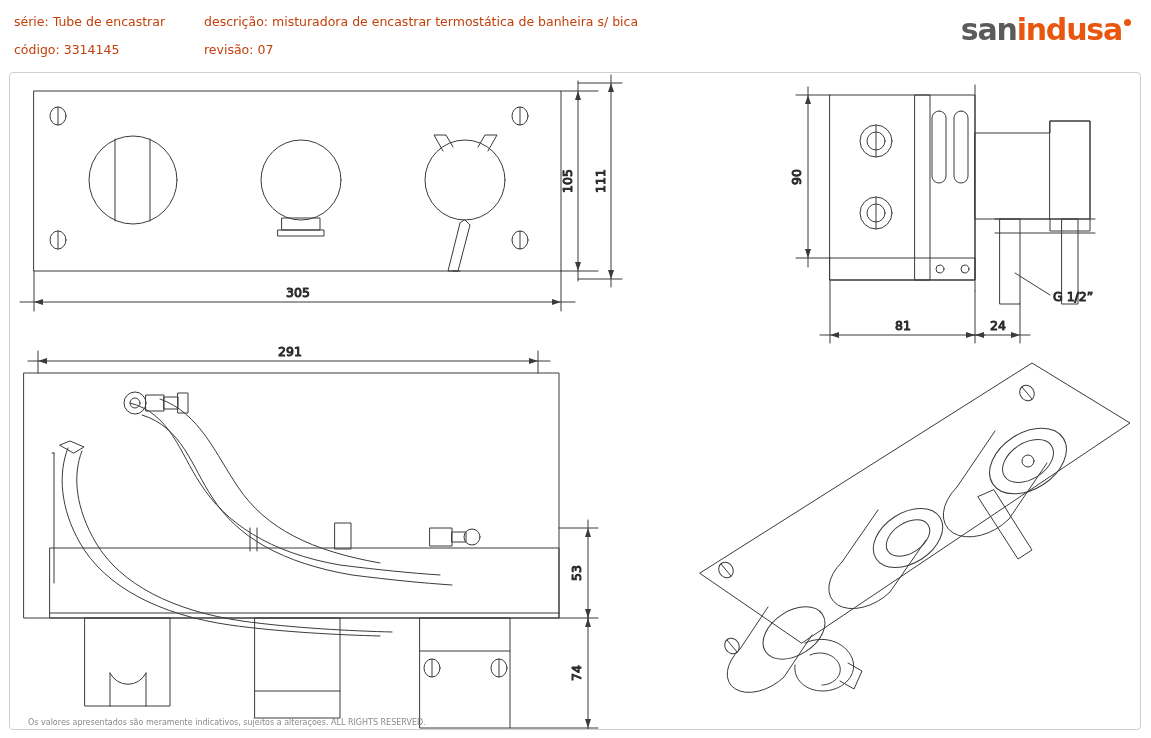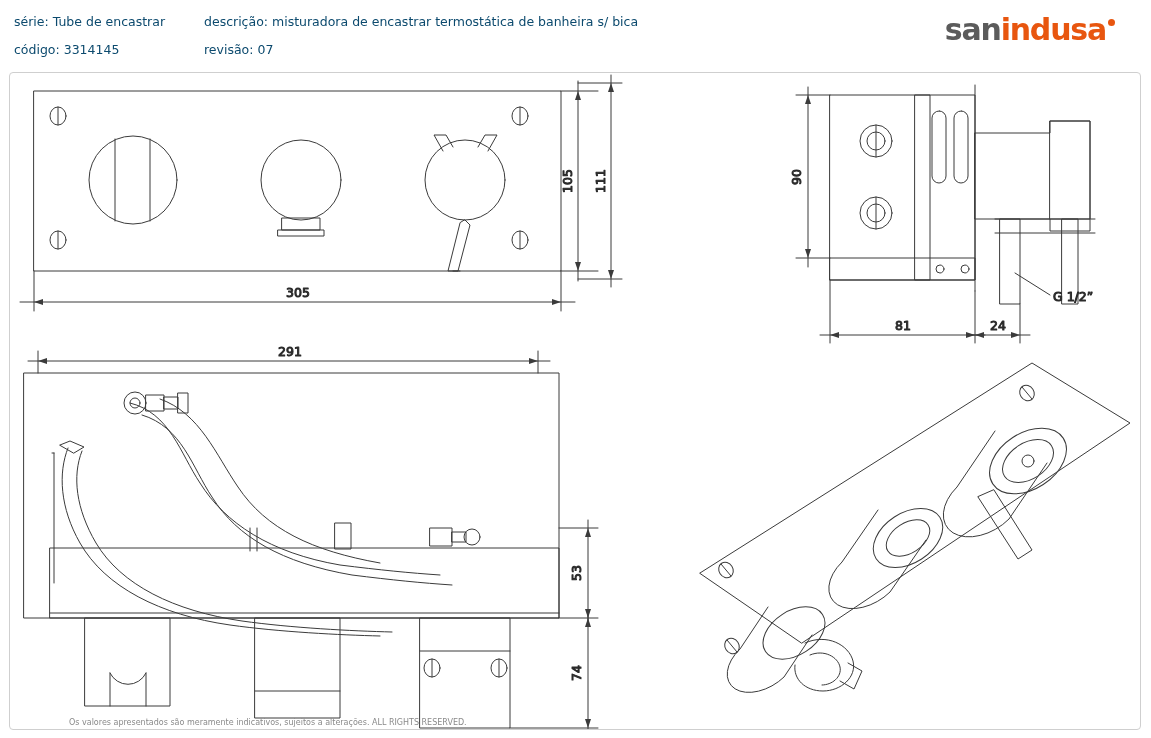--- a/index.html
+++ b/index.html
@@ -22,29 +22,29 @@
     height: 738px;
   }
   
   .hdr {
     position: absolute;
     left: 14px;
     top: 8px;
     width: 900px;
     font-size: 12.5px;
     line-height: 28px;
-    color: #0c4a6e;
+    color: #c2410c;
   }
   .hdr .row { display: block; height: 28px; white-space: nowrap; }
   .hdr .c1 { display: inline-block; width: 190px; }
   .hdr .c2 { display: inline-block; }
   
   .logo {
     position: absolute;
-    right: 36px;
+    right: 20px;
     top: 12px;
     font-family: "DejaVu Sans", sans-serif;
     font-size: 30px;
     letter-spacing: -1.2px;
     font-weight: 600;
     color: #e8560f;
     white-space: nowrap;
   }
   .logo .dark { color: #5b5b5b; }
   .logo .dot {
@@ -67,21 +67,20 @@
     box-sizing: border-box;
     background: #fff;
   }
   .footnote {
     position: absolute;
     left: 18px;
     bottom: 2px;
     font-size: 8px;
     color: #8a8a8a;
     white-space: nowrap;
-    margin-left: 41px;
   }
   svg { display: block; }
   .dim-text {
     font-family: "DejaVu Sans", sans-serif;
     font-size: 12.5px;
     fill: #2b2b2b;
   }
 </style>
 </head>
 <body>

